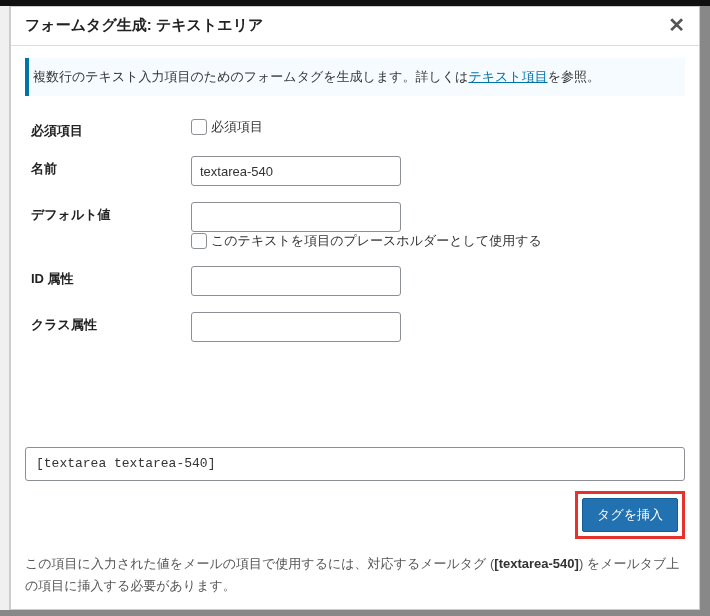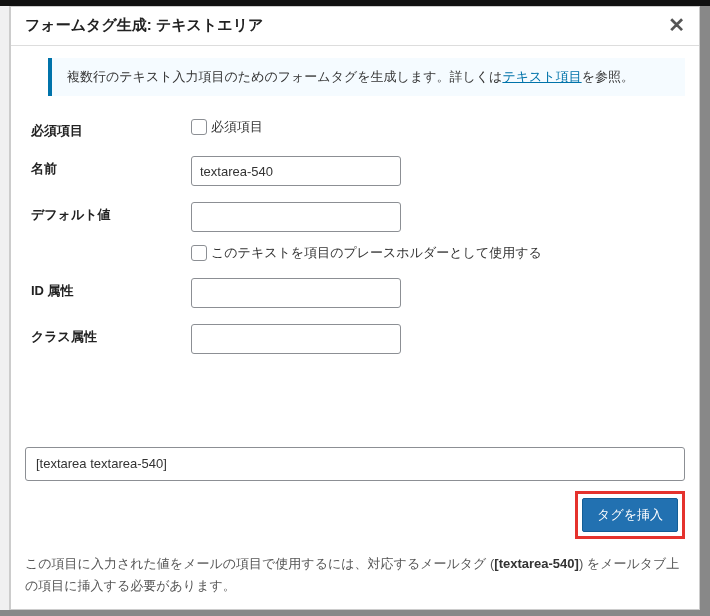--- a/index.html
+++ b/index.html
@@ -52,25 +52,24 @@
       line-height: 1;
     }
     .modal-body {
       padding: 12px 14px 0 14px;
       flex: 1;
       overflow: auto;
     }
     .info-box {
       border-left: 4px solid #0073aa;
       background: #f5fbff;
-      padding: 10px 15px;
+      padding: 10px 4px;
       font-size: 13px;
       color: #333;
       margin-bottom: 14px;
-      margin-left: 23px;
     }
     .info-box a {
       color: #0073aa;
       text-decoration: underline;
     }
     .form-table {
       width: 100%;
       border-collapse: collapse;
     }
     .form-table td {
@@ -105,32 +104,32 @@
       border: 1px solid #8c8f94;
       border-radius: 3px;
       background: #fff;
       cursor: pointer;
     }
     .checkbox-label {
       font-size: 13px;
       color: #333;
     }
     .sub-row {
-      margin-top: 12px;
+      margin-top: 0;
     }
     .modal-footer {
       padding: 10px 14px 12px 14px;
     }
     .tag-output {
       width: 100%;
       height: 34px;
       border: 1px solid #8c8f94;
       border-radius: 3px;
       padding: 0 10px;
-      font-family: Liberation Sans, sans-serif;
+      font-family: Liberation Mono, monospace;
       font-size: 13px;
       color: #333;
       background: #fff;
       margin-bottom: 10px;
     }
     .insert-row {
       display: flex;
       justify-content: flex-end;
       margin-bottom: 14px;
     }

